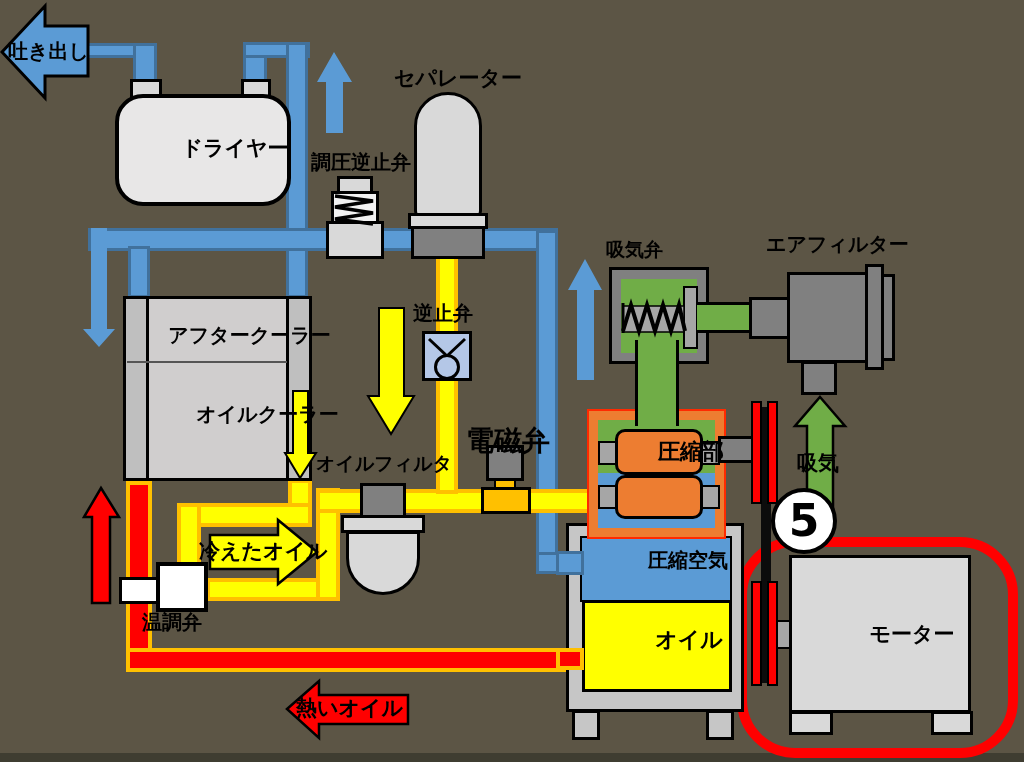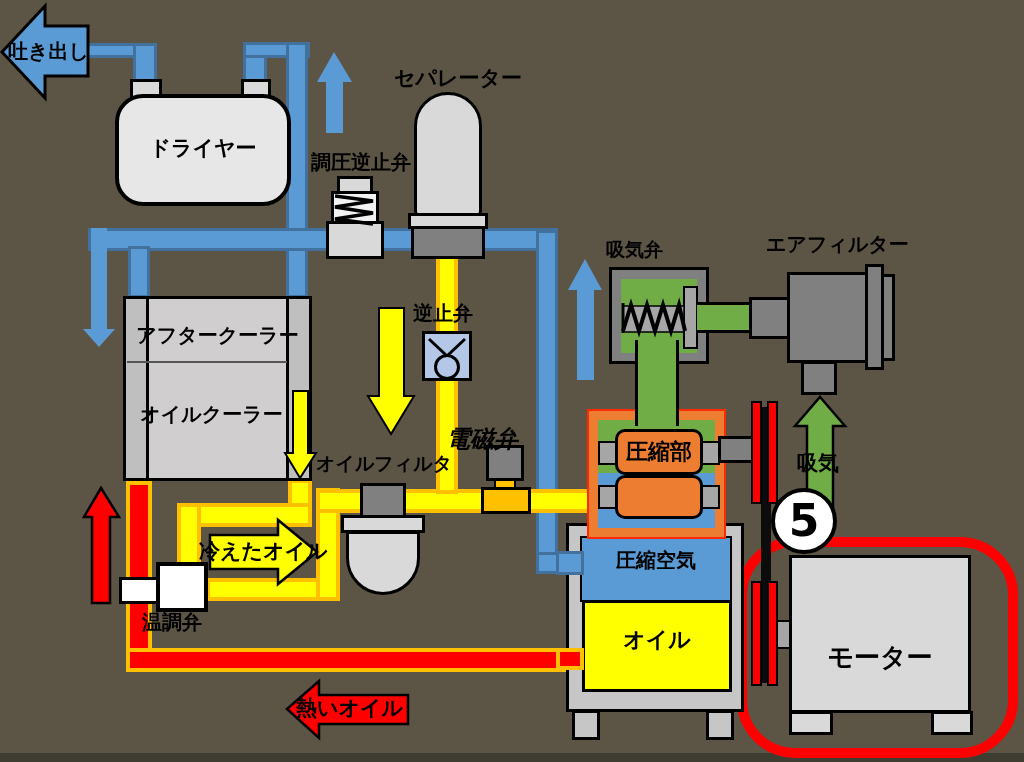--- a/index.html
+++ b/index.html
@@ -1,21 +1,21 @@
 <!DOCTYPE html>
 <html><head>
 <meta charset="utf-8">
 <style>
   html,body{margin:0;padding:0;}
   #stage{position:relative;width:1024px;height:762px;overflow:hidden;background:#5c5545;
          font-family:"DejaVu Sans","Liberation Sans",sans-serif;}
   .a{position:absolute;box-sizing:border-box;}
   .lbl{position:absolute;font-weight:bold;color:#000;white-space:nowrap;line-height:1.1;
        font-family:"DejaVu Sans","Liberation Sans",sans-serif;}
-  .ctr{text-align:center;}
+  .ctr{text-align:center;padding-left:32px;}
   .bluepipe{background:#5b9bd5;border:3px solid #41719c;}
   .yelpipe{background:#ffff00;border:4px solid #ffc000;}
   .redpipe{background:#ff0000;border:4px solid #ffc000;}
   .graybox{background:#808080;border:3px solid #000;}
   .ltbox{background:#d9d9d9;border:3px solid #000;}
   svg{position:absolute;left:0;top:0;pointer-events:none;}
 </style>
 </head>
 <body>
 
@@ -159,28 +159,28 @@
   <div class="a" style="left:771px;top:488px;width:66px;height:66px;background:#fff;border:4px solid #000;border-radius:50%;
               display:flex;align-items:center;justify-content:center;">
     <span class="lbl" style="position:static;font-size:44px;">5</span>
   </div>
 
   <div class="lbl" style="left:8px;top:40px;font-size:20px;">吐き出し</div>
   <div class="lbl ctr" style="left:115px;top:137px;width:176px;font-size:21px;">ドライヤー</div>
   <div class="lbl" style="left:394px;top:67px;font-size:21px;">セパレーター</div>
   <div class="lbl" style="left:311px;top:151px;font-size:20px;">調圧逆止弁</div>
   <div class="lbl" style="left:413px;top:302px;font-size:20px;">逆止弁</div>
-  <div class="lbl" style="left:446px;top:426px;font-size:24px;font-style:italic;">電磁弁</div>
+  <div class="lbl" style="left:466px;top:426px;font-size:28px;">電磁弁</div>
   <div class="lbl" style="left:316px;top:453px;font-size:19px;">オイルフィルタ</div>
   <div class="lbl ctr" style="left:130px;top:324px;width:175px;font-size:20px;">アフタークーラー</div>
-  <div class="lbl ctr" style="left:124px;top:403px;width:175px;font-size:20px;">オイルクーラー</div>
+  <div class="lbl ctr" style="left:148px;top:403px;width:175px;font-size:20px;">オイルクーラー</div>
   <div class="lbl" style="left:606px;top:239px;font-size:19px;">吸気弁</div>
   <div class="lbl" style="left:766px;top:233px;font-size:20px;">エアフィルター</div>
   <div class="lbl ctr" style="left:615px;top:440px;width:88px;font-size:22px;">圧縮部</div>
   <div class="lbl ctr" style="left:580px;top:549px;width:152px;font-size:20px;">圧縮空気</div>
   <div class="lbl ctr" style="left:582px;top:628px;width:150px;font-size:22px;">オイル</div>
   <div class="lbl" style="left:797px;top:452px;font-size:21px;">吸気</div>
-  <div class="lbl ctr" style="left:789px;top:643px;width:182px;font-size:26px;">モーター</div>
+  <div class="lbl ctr" style="left:789px;top:623px;width:182px;font-size:21px;">モーター</div>
   <div class="lbl" style="left:199px;top:540px;font-size:21px;text-align:center;">冷えたオイル</div>
   <div class="lbl" style="left:296px;top:697px;font-size:21px;">熱いオイル</div>
   <div class="lbl" style="left:142px;top:611px;font-size:20px;">温調弁</div>
 
 </div>
 
 </body></html>

